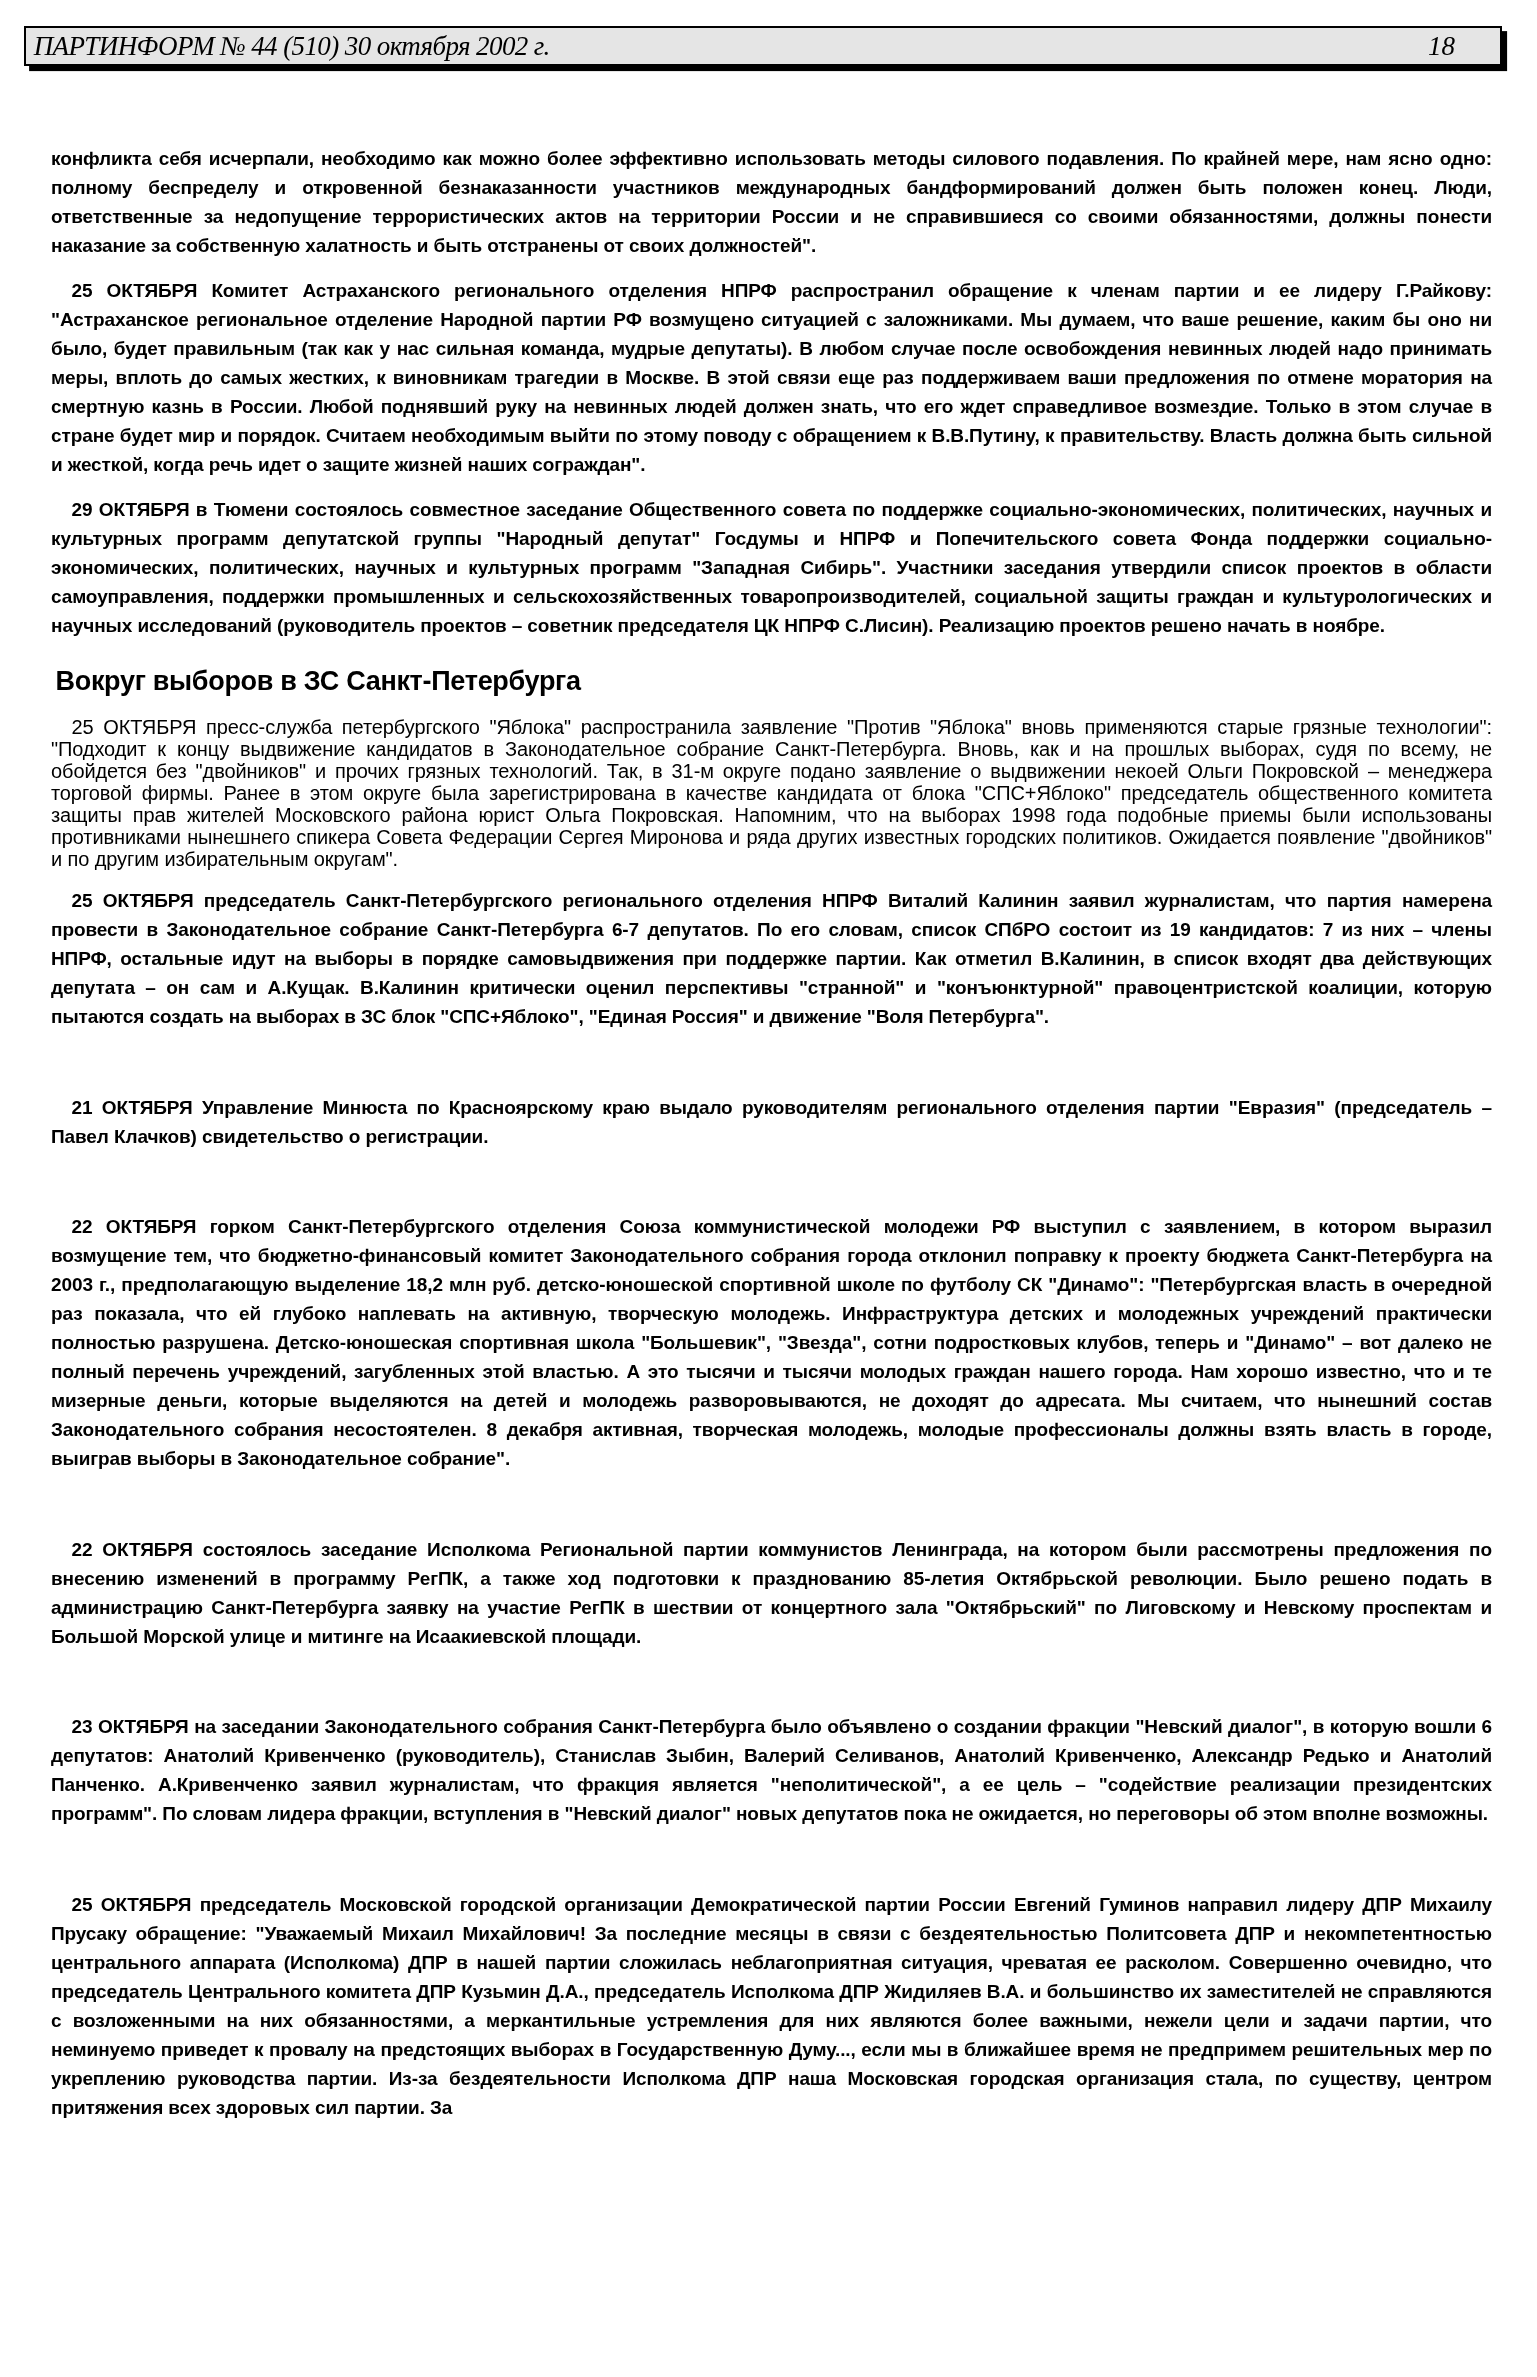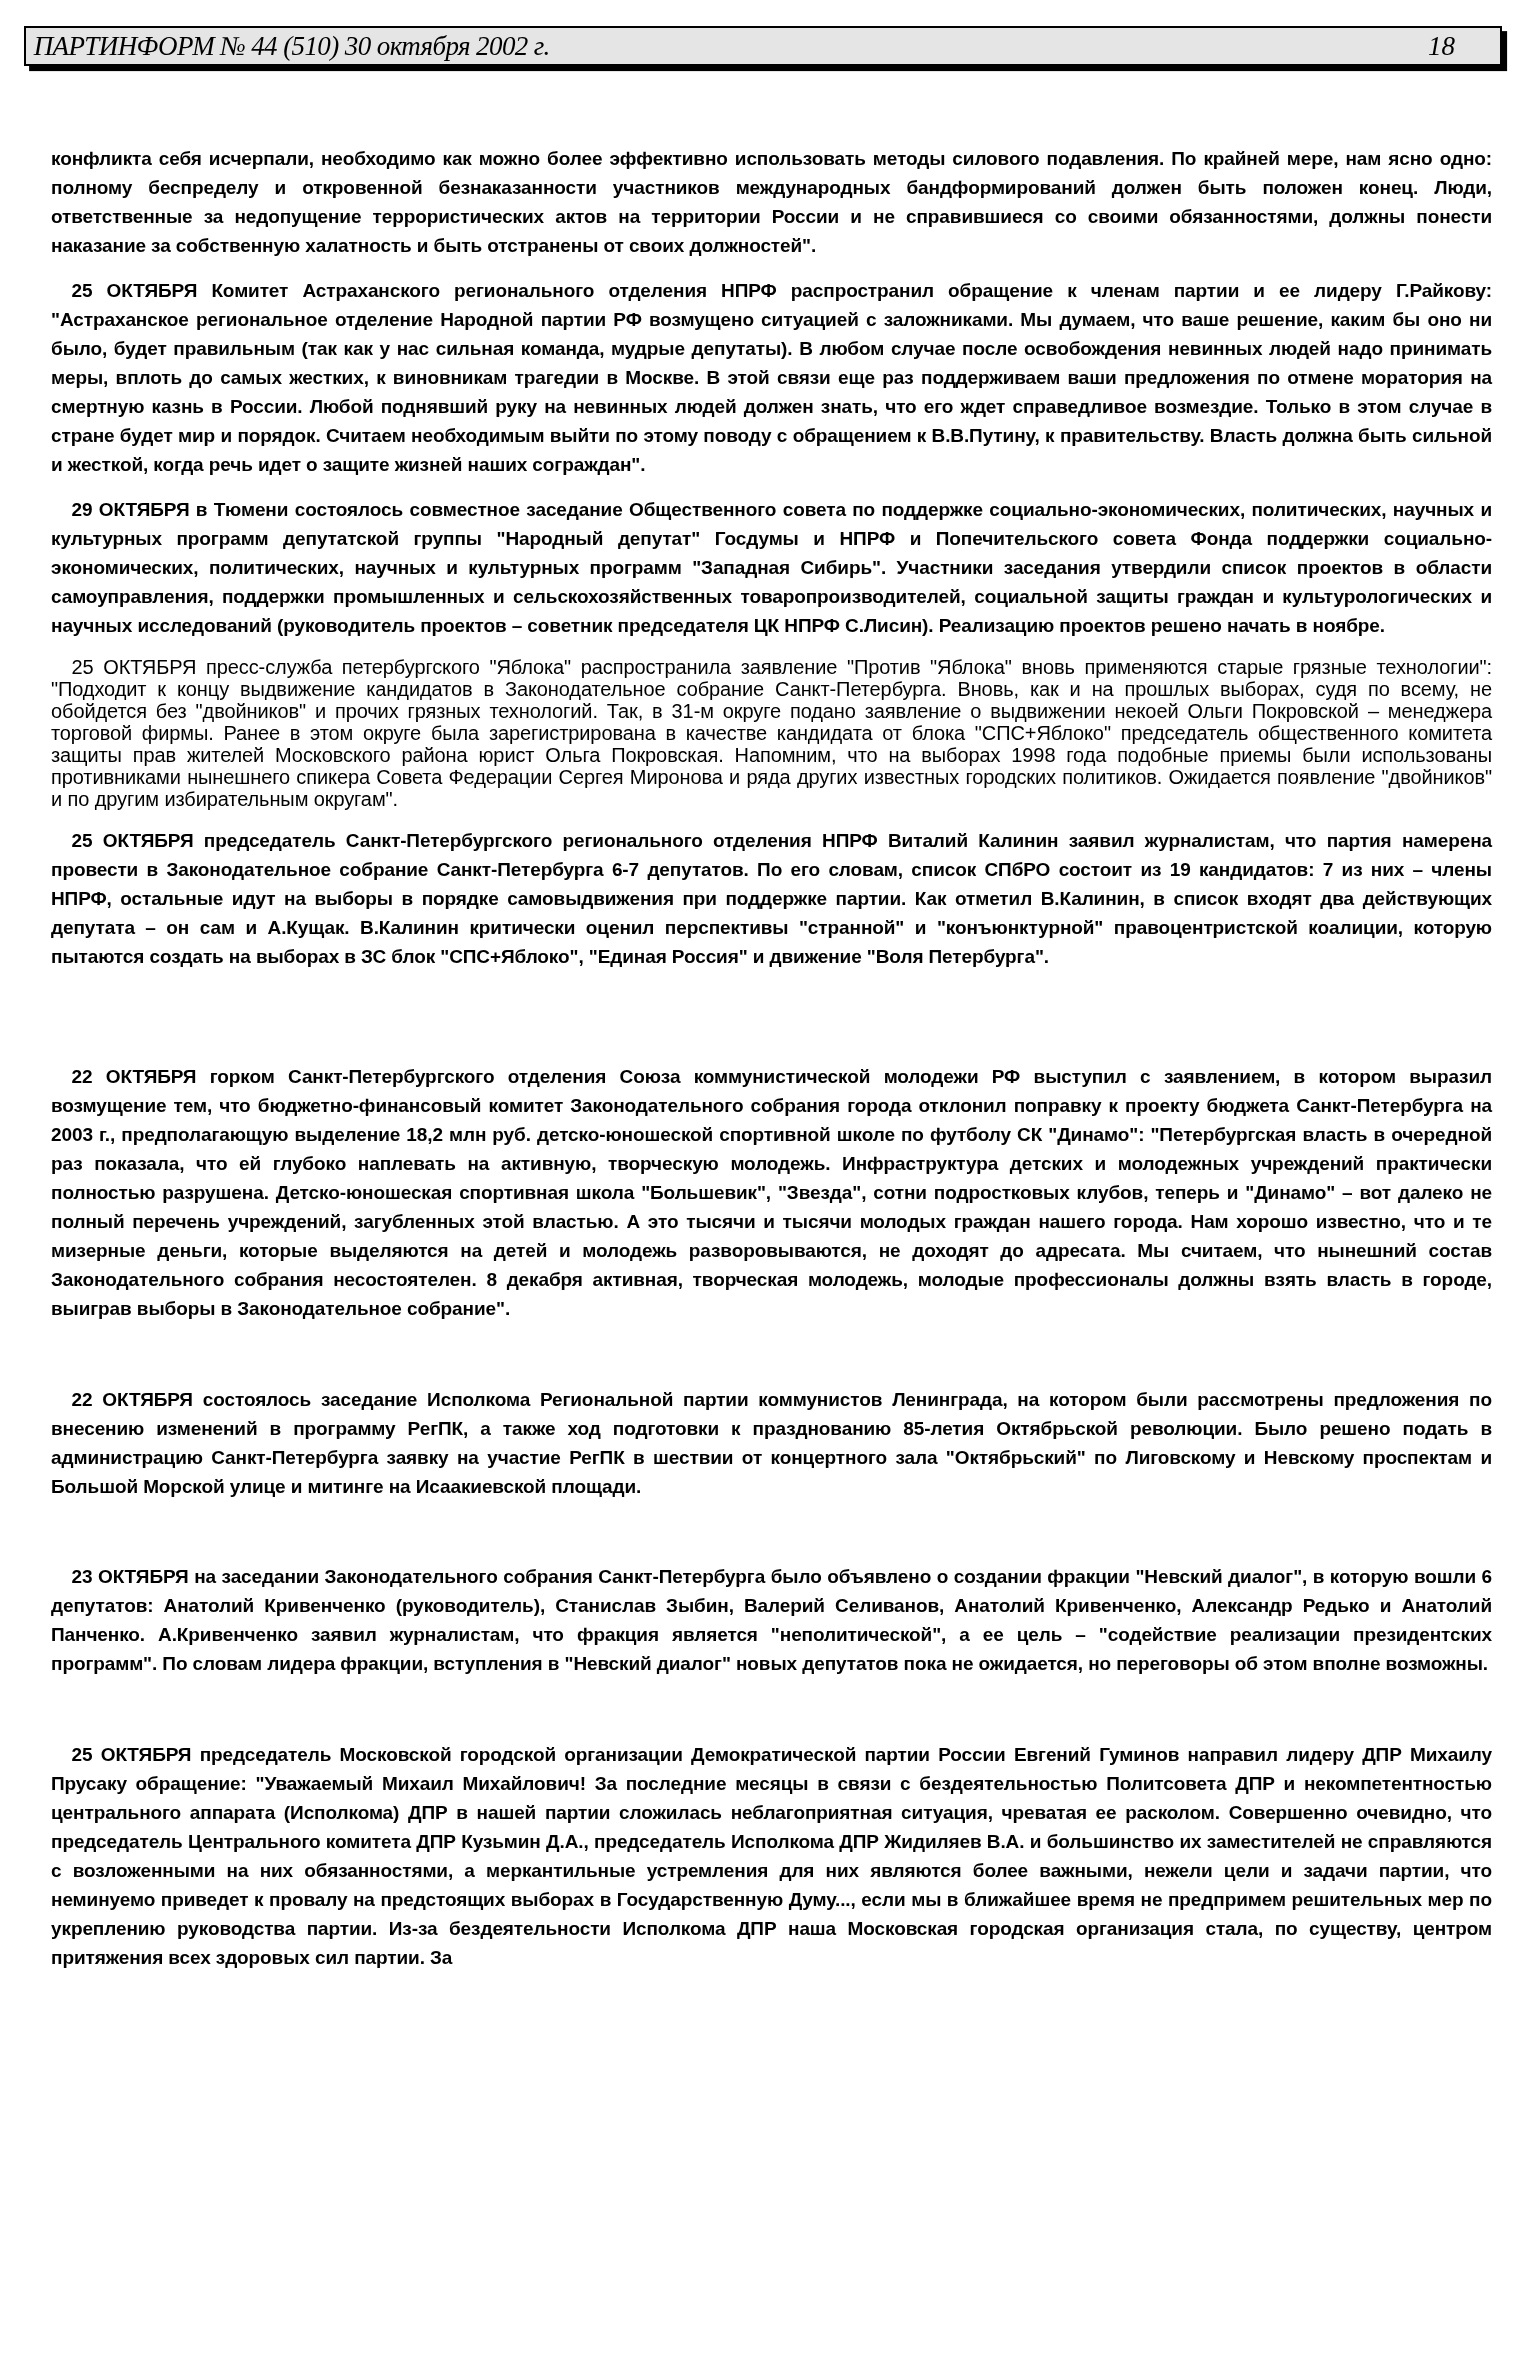--- a/index.html
+++ b/index.html
@@ -34,24 +34,26 @@
 <div class="header">
   <span class="title">ПАРТИНФОРМ № 44 (510) 30 октября 2002 г.</span>
   <span class="pageno">18</span>
 </div>
 
 <div class="content">
   <p class="b noindent">конфликта себя исчерпали, необходимо как можно более эффективно использовать методы силового подавления. По крайней мере, нам ясно одно: полному беспределу и откровенной безнаказанности участников международных бандформирований должен быть положен конец. Люди, ответственные за недопущение террористических актов на территории России и не справившиеся со своими обязанностями, должны понести наказание за собственную халатность и быть отстранены от своих должностей".</p>
   <p class="b"><span>25 ОКТЯБРЯ</span> <span>Комитет Астраханского регионального отделения НПРФ распространил обращение к членам партии и ее лидеру Г.Райкову: "Астраханское региональное отделение Народной партии РФ возмущено ситуацией с заложниками. Мы думаем, что ваше решение, каким бы оно ни было, будет правильным (так как у нас сильная команда, мудрые депутаты). В любом случае после освобождения невинных людей надо принимать меры, вплоть до самых жестких, к виновникам трагедии в Москве. В этой связи еще раз поддерживаем ваши предложения по отмене моратория на смертную казнь в России. Любой поднявший руку на невинных людей должен знать, что его ждет справедливое возмездие. Только в этом случае в стране будет мир и порядок. Считаем необходимым выйти по этому поводу с обращением к В.В.Путину, к правительству. Власть должна быть сильной и жесткой, когда речь идет о защите жизней наших сограждан".</span></p>
   <p class="b"><span>29 ОКТЯБРЯ</span> <span>в Тюмени состоялось совместное заседание Общественного совета по поддержке социально-экономических, политических, научных и культурных программ депутатской группы "Народный депутат" Госдумы и НПРФ и Попечительского совета Фонда поддержки социально-экономических, политических, научных и культурных программ "Западная Сибирь". Участники заседания утвердили список проектов в области самоуправления, поддержки промышленных и сельскохозяйственных товаропроизводителей, социальной защиты граждан и культурологических и научных исследований (руководитель проектов – советник председателя ЦК НПРФ С.Лисин). Реализацию проектов решено начать в ноябре.</span></p>
 
+  <h2>Вокруг выборов в ЗС Санкт-Петербурга</h2>
   <p class="r sec1"><span>25 ОКТЯБРЯ</span> <span>пресс-служба петербургского "Яблока" распространила заявление "Против "Яблока" вновь применяются старые грязные технологии": "Подходит к концу выдвижение кандидатов в Законодательное собрание Санкт-Петербурга. Вновь, как и на прошлых выборах, судя по всему, не обойдется без "двойников" и прочих грязных технологий. Так, в 31-м округе подано заявление о выдвижении некоей Ольги Покровской – менеджера торговой фирмы. Ранее в этом округе была зарегистрирована в качестве кандидата от блока "СПС+Яблоко" председатель общественного комитета защиты прав жителей Московского района юрист Ольга Покровская. Напомним, что на выборах 1998 года подобные приемы были использованы противниками нынешнего спикера Совета Федерации Сергея Миронова и ряда других известных городских политиков. Ожидается появление "двойников" и по другим избирательным округам".</span></p>
 
   <p class="b"><span>25 ОКТЯБРЯ</span> <span>председатель Санкт-Петербургского регионального отделения НПРФ Виталий Калинин заявил журналистам, что партия намерена провести в Законодательное собрание Санкт-Петербурга 6-7 депутатов. По его словам, список СПбРО состоит из 19 кандидатов: 7 из них – члены НПРФ, остальные идут на выборы в порядке самовыдвижения при поддержке партии. Как отметил В.Калинин, в список входят два действующих депутата – он сам и А.Кущак. В.Калинин критически оценил перспективы "странной" и "конъюнктурной" правоцентристской коалиции, которую пытаются создать на выборах в ЗС блок "СПС+Яблоко", "Единая Россия" и движение "Воля Петербурга".</span></p>
   <div class="gap"></div>
+  <p class="b"><span>21 ОКТЯБРЯ</span> <span>Управление Минюста по Красноярскому краю выдало руководителям регионального отделения партии "Евразия" (председатель – Павел Клачков) свидетельство о регистрации.</span></p>
   <div class="gap"></div>
   <p class="b"><span>22 ОКТЯБРЯ</span> <span>горком Санкт-Петербургского отделения Союза коммунистической молодежи РФ выступил с заявлением, в котором выразил возмущение тем, что бюджетно-финансовый комитет Законодательного собрания города отклонил поправку к проекту бюджета Санкт-Петербурга на 2003 г., предполагающую выделение 18,2 млн руб. детско-юношеской спортивной школе по футболу СК "Динамо": "Петербургская власть в очередной раз показала, что ей глубоко наплевать на активную, творческую молодежь. Инфраструктура детских и молодежных учреждений практически полностью разрушена. Детско-юношеская спортивная школа "Большевик", "Звезда", сотни подростковых клубов, теперь и "Динамо" – вот далеко не полный перечень учреждений, загубленных этой властью. А это тысячи и тысячи молодых граждан нашего города. Нам хорошо известно, что и те мизерные деньги, которые выделяются на детей и молодежь разворовываются, не доходят до адресата. Мы считаем, что нынешний состав Законодательного собрания несостоятелен. 8 декабря активная, творческая молодежь, молодые профессионалы должны взять власть в городе, выиграв выборы в Законодательное собрание".</span></p>
   <div class="gap"></div>
   <p class="b"><span>22 ОКТЯБРЯ</span> <span>состоялось заседание Исполкома Региональной партии коммунистов Ленинграда, на котором были рассмотрены предложения по внесению изменений в программу РегПК, а также ход подготовки к празднованию 85-летия Октябрьской революции. Было решено подать в администрацию Санкт-Петербурга заявку на участие РегПК в шествии от концертного зала "Октябрьский" по Лиговскому и Невскому проспектам и Большой Морской улице и митинге на Исаакиевской площади.</span></p>
   <div class="gap"></div>
   <p class="b"><span>23 ОКТЯБРЯ</span> <span>на заседании Законодательного собрания Санкт-Петербурга было объявлено о создании фракции "Невский диалог", в которую вошли 6 депутатов: Анатолий Кривенченко (руководитель), Станислав Зыбин, Валерий Селиванов, Анатолий Кривенченко, Александр Редько и Анатолий Панченко. А.Кривенченко заявил журналистам, что фракция является "неполитической", а ее цель – "содействие реализации президентских программ". По словам лидера фракции, вступления в "Невский диалог" новых депутатов пока не ожидается, но переговоры об этом вполне возможны.</span></p>
   <div class="gap"></div>
   <p class="b"><span>25 ОКТЯБРЯ</span> <span>председатель Московской городской организации Демократической партии России Евгений Гуминов направил лидеру ДПР Михаилу Прусаку обращение: "Уважаемый Михаил Михайлович! За последние месяцы в связи с бездеятельностью Политсовета ДПР и некомпетентностью центрального аппарата (Исполкома) ДПР в нашей партии сложилась неблагоприятная ситуация, чреватая ее расколом. Совершенно очевидно, что председатель Центрального комитета ДПР Кузьмин Д.А., председатель Исполкома ДПР Жидиляев В.А. и большинство их заместителей не справляются с возложенными на них обязанностями, а меркантильные устремления для них являются более важными, нежели цели и задачи партии, что неминуемо приведет к провалу на предстоящих выборах в Государственную Думу..., если мы в ближайшее время не предпримем решительных мер по укреплению руководства партии. Из-за бездеятельности Исполкома ДПР наша Московская городская организация стала, по существу, центром притяжения всех здоровых сил партии. За</span></p>
 </div>
 

